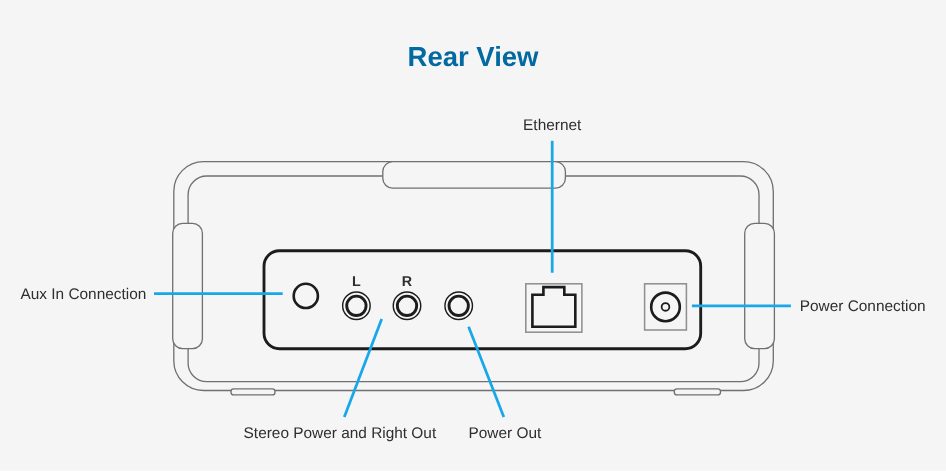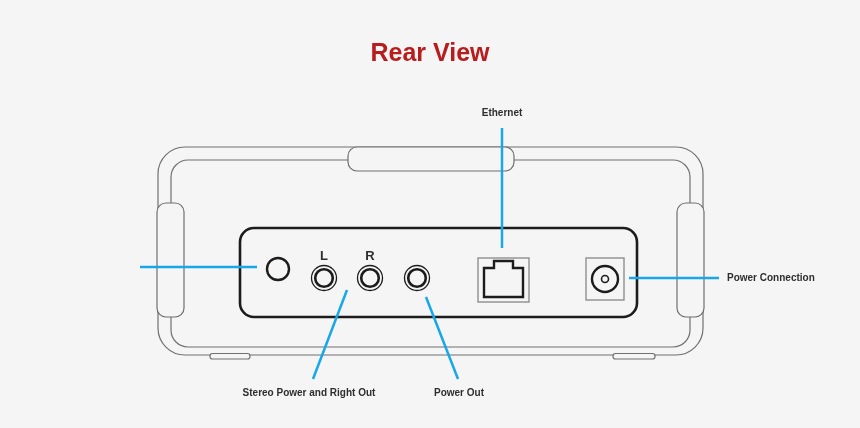--- a/index.html
+++ b/index.html
@@ -14,31 +14,31 @@
   .ln{fill:none;stroke:var(--outline,#707070);stroke-width:1.2;}
   .ln-fill{fill:var(--bg,#f5f5f6);stroke:var(--outline,#707070);stroke-width:1.2;}
   .dark{fill:none;stroke:var(--dark,#1c1c1c);stroke-width:2.6;}
   .dark-med{fill:none;stroke:var(--dark,#1c1c1c);stroke-width:2.4;}
   .dark-thin{fill:none;stroke:var(--dark,#1c1c1c);stroke-width:1.3;}
   .port-frame{fill:none;stroke:var(--port-outline,#8f8f8f);stroke-width:1.4;}
   .leader{fill:none;stroke:var(--accent,#18a7e8);stroke-width:2.5;stroke-linecap:butt;}
   .lbl{
     position:absolute;
     color:var(--text,#2e2e2e);
-    font-weight:700;
-    font-size:10px;
+    font-weight:400;
+    font-size:14px;
     line-height:16px;
     white-space:nowrap;
   }
   .lbl.center{text-align:center;}
   .lbl.right{text-align:right;}
   #page-title{
     position:absolute;left:0;right:0;top:38px;
     text-align:center;
-    color:#b91c1c;
+    color:#0369a1;
     font-weight:700;
     font-size:25px;
     letter-spacing:0px;
   }
   .jack-letter{
     position:absolute;
     color:var(--text,#2e2e2e);
     font-weight:700;
     font-size:13px;
     text-align:center;
@@ -95,20 +95,21 @@
 
     <line class="leader" x1="140" y1="267" x2="257" y2="267"></line>
     <line class="leader" x1="502" y1="128" x2="502" y2="248"></line>
     <line class="leader" x1="629" y1="278" x2="719" y2="278"></line>
     <line class="leader" x1="347" y1="290" x2="313" y2="379"></line>
     <line class="leader" x1="426" y1="297" x2="458" y2="379"></line>
   </svg>
 
   <div id="page-title">Rear View</div>
 
+  <div class="lbl right" style="left:0;width:133px;top:259px;">Aux In Connection</div>
 
   <div class="lbl center" style="left:452px;width:100px;top:105px;">Ethernet</div>
 
   <div class="lbl" style="left:727px;top:270px;">Power Connection</div>
 
   <div class="lbl center" style="left:194px;width:230px;top:385px;">Stereo Power and Right Out</div>
 
   <div class="lbl center" style="left:399px;width:120px;top:385px;">Power Out</div>
 
   <div class="jack-letter" style="left:311px;top:248px;">L</div>

